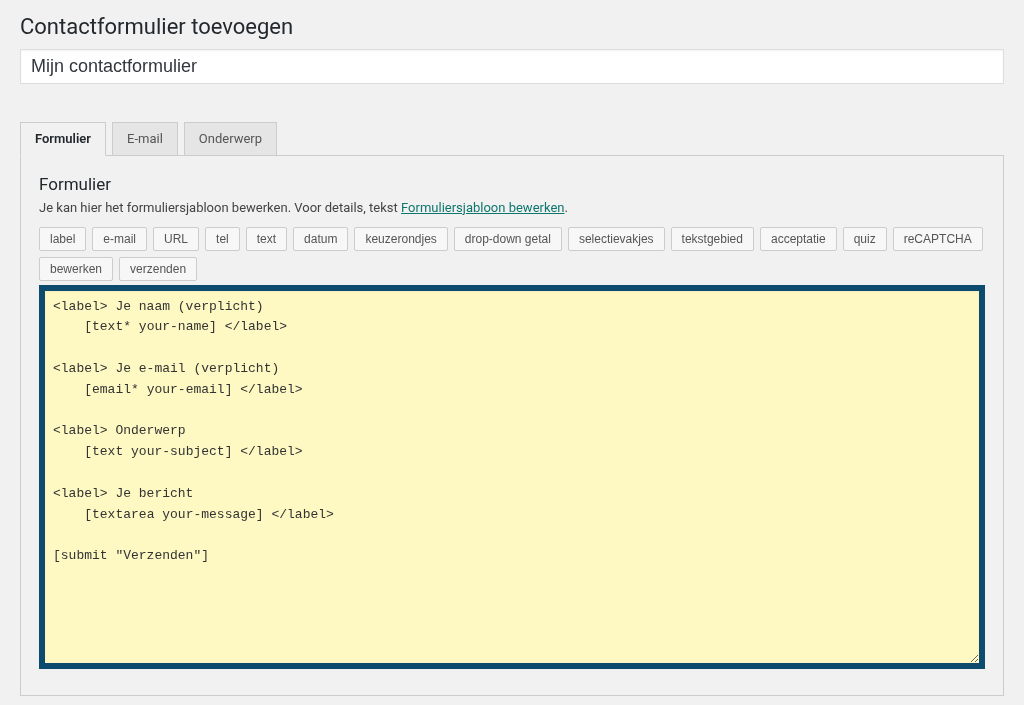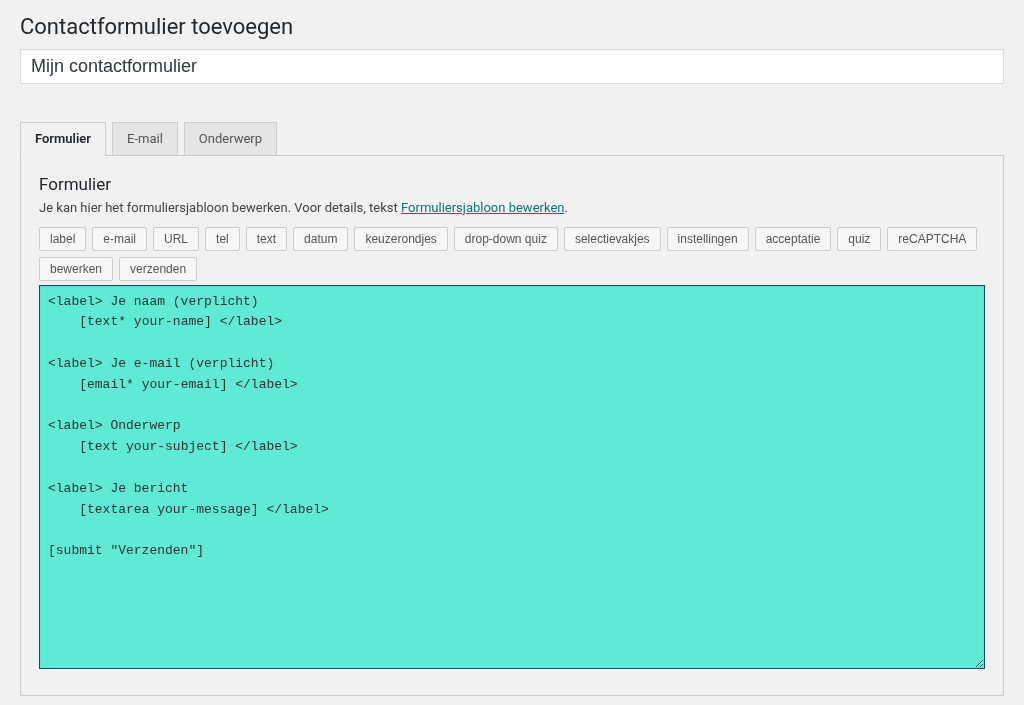--- a/index.html
+++ b/index.html
@@ -84,22 +84,22 @@
     border: 1px solid #ccc;
     color: #555;
     font-size: 12px;
     padding: 4px 10px;
     border-radius: 2px;
     cursor: pointer;
   }
   textarea.form-code {
     width: 100%;
     height: 384px;
-    border: 1px solid #0c4a6e;
-    background: #5eead4;
+    border: 6px solid #0c4a6e;
+    background: #fef9c3;
     font-family: Menlo, Monaco, Consolas, "Courier New", monospace;
     font-size: 13px;
     line-height: 1.6;
     padding: 6px 8px;
     color: #333;
     resize: both;
     outline: none;
     box-shadow: inset 0 1px 2px rgba(0,0,0,0.05);
   }
 </style>
@@ -125,23 +125,23 @@
   </p>
 
   <div class="tagpills">
     <button class="tagpill">label</button>
     <button class="tagpill">e-mail</button>
     <button class="tagpill">URL</button>
     <button class="tagpill">tel</button>
     <button class="tagpill">text</button>
     <button class="tagpill">datum</button>
     <button class="tagpill">keuzerondjes</button>
-    <button class="tagpill">drop-down quiz</button>
+    <button class="tagpill">drop-down getal</button>
     <button class="tagpill">selectievakjes</button>
-    <button class="tagpill">instellingen</button>
+    <button class="tagpill">tekstgebied</button>
     <button class="tagpill">acceptatie</button>
     <button class="tagpill">quiz</button>
     <button class="tagpill">reCAPTCHA</button>
     <button class="tagpill">bewerken</button>
     <button class="tagpill">verzenden</button>
   </div>
 
   <textarea class="form-code" style="">&lt;label&gt; Je naam (verplicht)
     [text* your-name] &lt;/label&gt;
 

